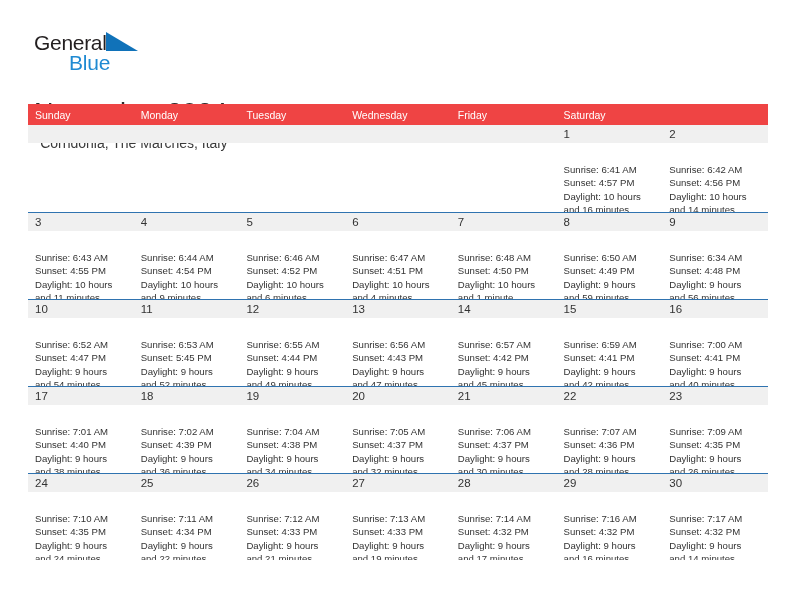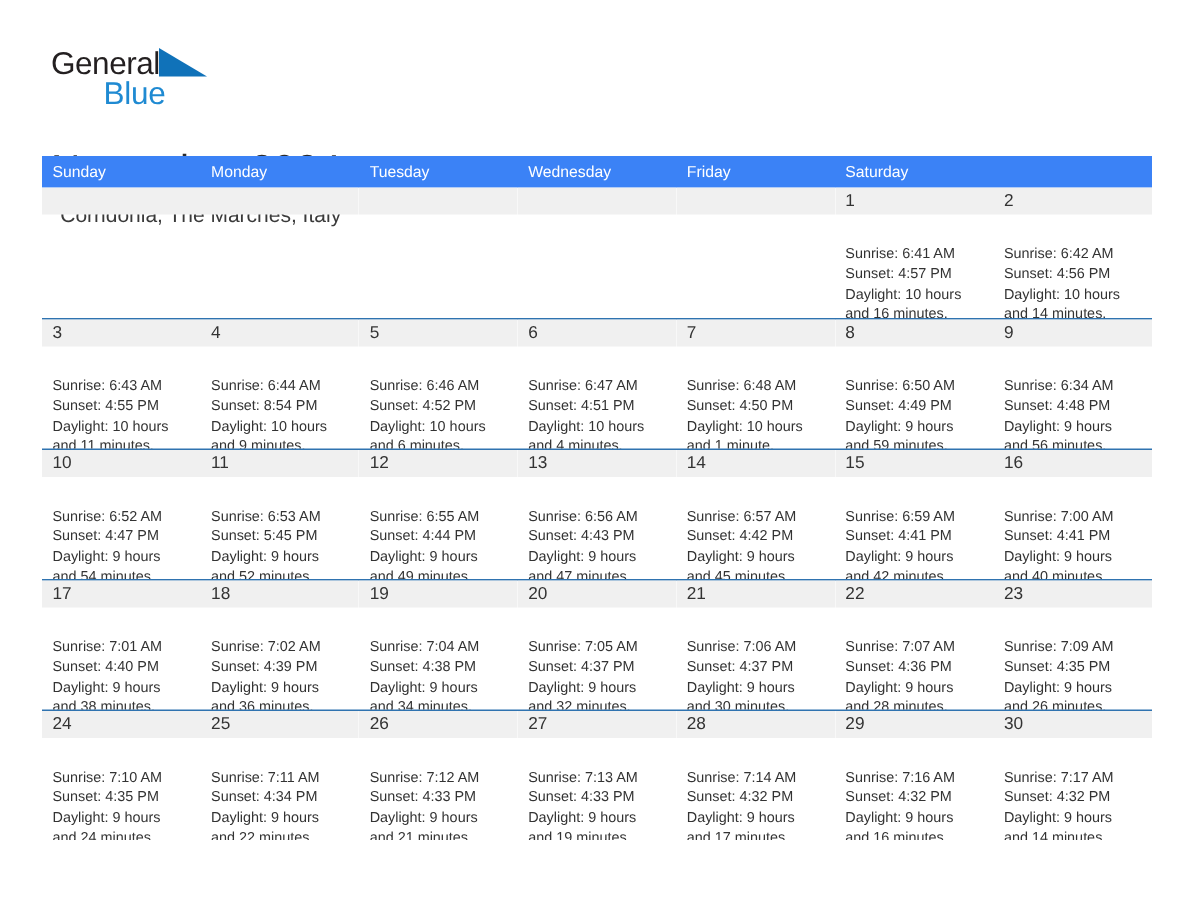--- a/index.html
+++ b/index.html
@@ -100,21 +100,21 @@
   .calendar {
     position: absolute;
     left: 28px;
     top: 104px;
     width: 740px;
   }
 
   .weekday-header {
     display: grid;
     grid-template-columns: repeat(7, 1fr);
-    background: #3b82f6;
+    background: #ef4444;
     height: 21px;
   }
   .weekday-cell {
     display: flex;
     align-items: center;
     padding-left: 7px;
     color: #ffffff;
     font-size: 10.5px;
     line-height: 12px;
     white-space: nowrap;
@@ -282,21 +282,21 @@
               <div class="day-line">Daylight: 10 hours</div>
               <div class="day-line">and 11 minutes.</div>
             </div>
           </div>
           <div class="day-cell">
             <div class="day-number-band">
               <span class="day-number">4</span>
             </div>
             <div class="day-body">
               <div class="day-line">Sunrise: 6:44 AM</div>
-              <div class="day-line">Sunset: 8:54 PM</div>
+              <div class="day-line">Sunset: 4:54 PM</div>
               <div class="day-line">Daylight: 10 hours</div>
               <div class="day-line">and 9 minutes.</div>
             </div>
           </div>
           <div class="day-cell">
             <div class="day-number-band">
               <span class="day-number">5</span>
             </div>
             <div class="day-body">
               <div class="day-line">Sunrise: 6:46 AM</div>

